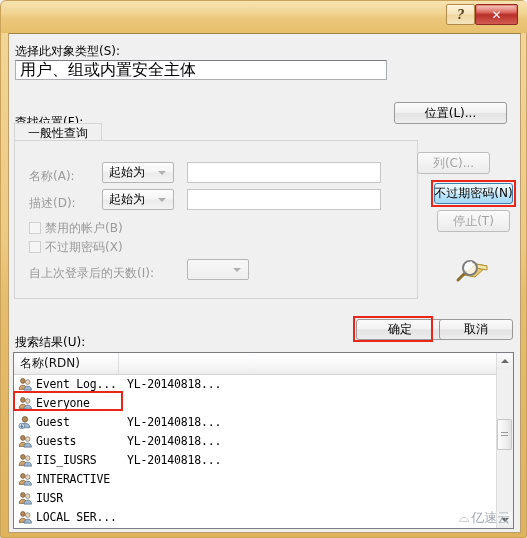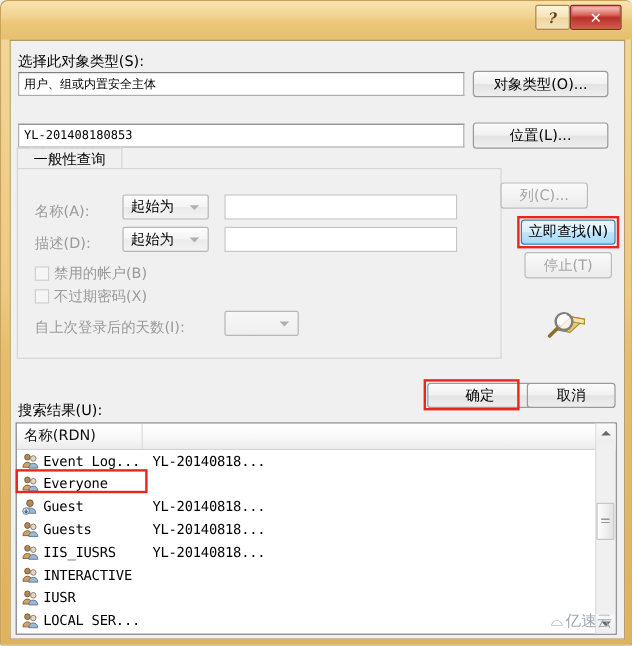--- a/index.html
+++ b/index.html
@@ -68,21 +68,21 @@
   #client{border-top:1px solid #a08645;}
   
   .lbl{position:absolute;color:#000;font-size:12px;white-space:nowrap;
        font-family:"DejaVu Sans","Liberation Sans",sans-serif;}
   .lbl.dim{color:#9a9a9a;}
   .tbox{
     position:absolute;box-sizing:border-box;
     background:#ffffff;
     border:1px solid #abadb3;
     border-top-color:#7a7d82;
-    font-size:10px;color:#000;
+    font-size:16px;color:#000;
     padding:2px 4px;
     display:flex;align-items:center;
     font-family:"DejaVu Sans Mono","Liberation Mono",monospace;
   }
   .tbox.cn{font-family:"DejaVu Sans","Liberation Sans",sans-serif;}
   .tbox.flat{border:1px solid #c6c6c6;background:#ffffff;}
   .btn{
     position:absolute;box-sizing:border-box;
     background:linear-gradient(180deg,#fbfbfb 0%,#f1f1f1 48%,#e3e3e3 52%,#eeeeee 100%);
     border:1px solid #9a9a9a;
@@ -213,24 +213,22 @@
 
   <div id="titlebar">
     <div class="caption-btn" id="btn-help">?</div>
     <div class="caption-btn" id="btn-close">✕</div>
   </div>
 
   <div id="client">
 
     <div class="lbl" style="left:6px;top:9px;">选择此对象类型(S):</div>
     <div class="tbox cn" style="left:6px;top:26px;width:372px;height:20px;">用户、组或内置安全主体</div>
-    <div class="btn" style="left:385px;top:25px;width:113px;height:22px;">对象类型(O)...</div>
 
     <div class="lbl" style="left:6px;top:52px;margin-top:28px;">查找位置(F):</div>
-    <div class="tbox" style="left:6px;top:69px;width:372px;height:20px;">YL-201408180853</div>
     <div class="btn" style="left:385px;top:68px;width:113px;height:22px;">位置(L)...</div>
 
   </div>
 
   <div id="tab">
     <span>一般性查询</span>
   </div>
   <div id="tabpanel"></div>
 
   <div class="lbl dim" style="left:28px;top:167px;">名称(A):</div>
@@ -253,21 +251,21 @@
   <div class="cb" style="left:28px;top:240px;"></div>
   <div class="lbl dim" style="left:28px;top:264px;">自上次登录后的天数(I):</div>
 
   <div class="lbl dim" style="left:44px;top:238px;">不过期密码(X)</div>
   <div class="combo dimtext" style="left:186px;top:258px;width:62px;height:21px;background:linear-gradient(180deg,#f7f7f7,#efefef);">
     <span></span>
     <span class="arrow"></span>
   </div>
 
   <div class="btn disabled" style="left:416px;top:151px;width:73px;height:22px;">列(C)...</div>
-  <div class="btn hot" style="left:433px;top:182px;width:79px;height:21px;">立即查找(N)</div>
+  <div class="btn hot" style="left:433px;top:182px;width:79px;height:21px;">不过期密码(N)</div>
   <div class="btn disabled" style="left:436px;top:209px;width:73px;height:22px;">停止(T)</div>
 
   <svg id="magnifier" viewBox="0 0 40 34">
     <polygon points="14,22 26,11 37,13 25,24" fill="#e9c96b" stroke="#b08c2e" stroke-width="1"></polygon>
     <polygon points="26,11 37,13 37,17 26,15" fill="#f6e5a8" stroke="#b08c2e" stroke-width="1"></polygon>
     <line x1="8" y1="27" x2="16" y2="19" stroke="#8a6f2a" stroke-width="3" stroke-linecap="round"></line>
     <circle cx="20" cy="15" r="7" fill="#ffffff" fill-opacity="0.75" stroke="#7d7d7d" stroke-width="2"></circle>
     <path d="M15.5 12 A7 7 0 0 1 22 9.5" stroke="#ffffff" stroke-width="1.6" fill="none"></path>
   </svg>
 

